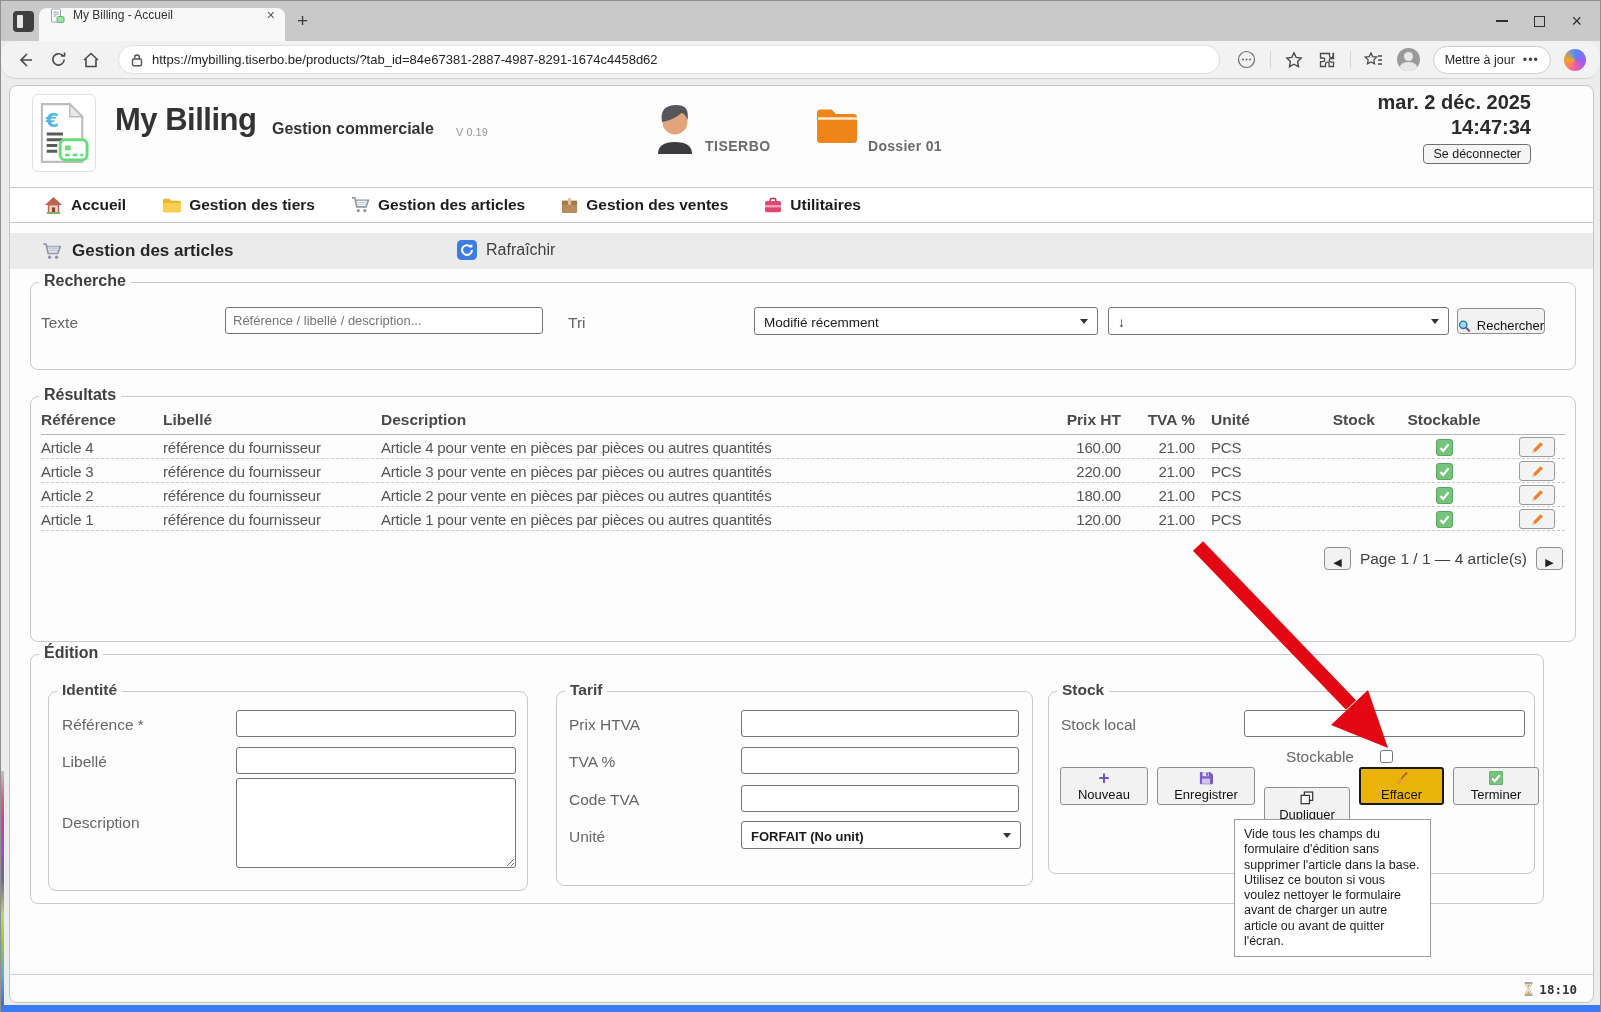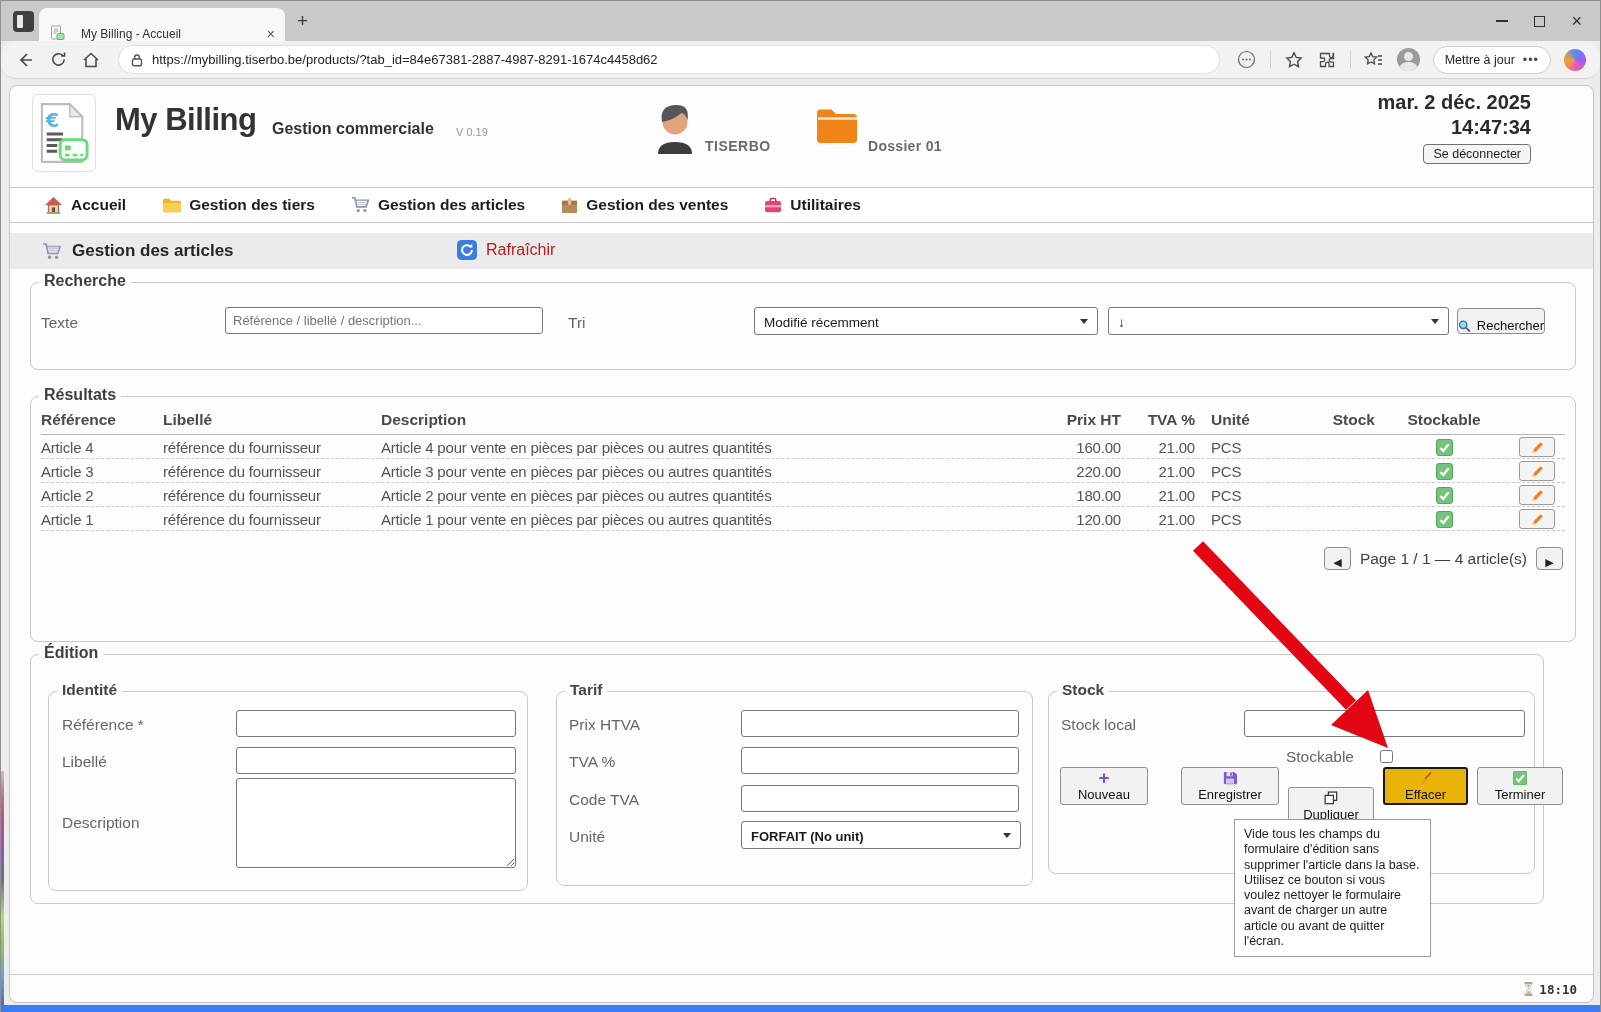--- a/index.html
+++ b/index.html
@@ -4,21 +4,21 @@
 <style>
   * { margin:0; padding:0; box-sizing:border-box; }
   html,body { width:1601px; height:1012px; overflow:hidden; }
   body { font-family:"Liberation Sans","DejaVu Sans",sans-serif; background:#e9e9e9; }
   .screen { position:relative; width:1601px; height:1012px; background:#ececec; border:1px solid #8f8f8f; }
 
   
   .titlebar { position:absolute; left:0; top:0; width:100%; height:40px; background:#c9c9c9; }
   .tabmenu { position:absolute; left:12px; top:10px; width:21px; height:21px; background:#3f3f3f; border-radius:4px; }
   .tabmenu::after { content:""; position:absolute; left:4px; top:4px; width:6px; height:13px; background:#e7e7e7; border-radius:1px; }
-  .tab { position:absolute; left:38px; top:7px; width:246px; height:33px; background:#f8f8f8; border-radius:8px 8px 0 0; display:flex; align-items:flex-end; padding:0 10px; gap:16px; }
+  .tab { position:absolute; left:38px; top:7px; width:246px; height:33px; background:#f8f8f8; border-radius:8px 8px 0 0; display:flex; align-items:flex-start; padding:0 10px; gap:8px; }
   .tab-title { flex:1; font-size:12px; color:#333; white-space:nowrap; overflow:hidden; }
   .tab-close { font-size:14px; color:#555; line-height:1; }
   .newtab { position:absolute; left:296px; top:9px; font-size:19px; color:#3c3c3c; font-weight:400; }
   .wincontrols { position:absolute; right:10px; top:0; height:40px; display:flex; align-items:center; gap:26px; padding-right:8px; }
   .win-min { width:12px; height:2px; background:#2f2f2f; }
   .win-max { width:11px; height:11px; border:1.6px solid #2f2f2f; }
   .win-close { font-size:18px; color:#2f2f2f; line-height:1; }
 
   .toolbar { position:absolute; left:0; top:40px; width:100%; height:38px; background:#f2f2f2; border-bottom:1px solid #d2d2d2; display:flex; align-items:center; padding:0 14px; gap:13px;border-radius:15px; }
   .tico { width:20px; height:20px; display:flex; align-items:center; justify-content:center; flex:0 0 auto; }
@@ -53,21 +53,21 @@
 
   
   .nav { position:absolute; left:0; top:101px; width:100%; height:36px; border-top:1px solid #c9c9c9; border-bottom:1px solid #c9c9c9; display:flex; align-items:center; padding-left:34px; gap:36px; background:#fff; }
   .nav-item { display:flex; align-items:center; gap:8px; }
   .nav-item span.lbl { font-size:15.5px; font-weight:bold; color:#1c1c1c; }
 
   
   .pagebar { position:absolute; left:0; top:147px; width:100%; height:36px; background:#ebebeb; display:flex; align-items:center; padding-left:32px; }
   .pagebar .ptitle { font-size:17px; font-weight:bold; color:#262626; margin-left:10px; }
   .refresh-link { position:absolute; left:447px; top:7px; display:flex; align-items:center; gap:9px; }
-  .refresh-link span { font-size:16px; color:#b91c1c; }
+  .refresh-link span { font-size:16px; color:#404040; }
 
   
   .gb { position:absolute; border:1px solid #c9c9c9; border-radius:8px; }
   .gb > .legend { position:absolute; top:-11px; left:8px; background:#fdfdfd; padding:0 5px; font-weight:bold; font-size:16px; color:#3f3f3f; }
   .gb-search { left:20px; top:196px; width:1546px; height:88px; }
   .gb-results { left:20px; top:310px; width:1546px; height:246px; }
   .gb-edit { left:20px; top:568px; width:1514px; height:250px; }
   .gb-sub > .legend { font-size:15.5px; color:#454545; }
   .gb-ident { left:17px; top:36px; width:480px; height:200px; }
   .gb-tarif { left:525px; top:36px; width:477px; height:195px; }
@@ -116,21 +116,21 @@
   .lbl-phtva { left:12px; top:24px; } .lbl-tva { left:12px; top:61px; } .lbl-ctva { left:12px; top:99px; } .lbl-unite { left:12px; top:136px; }
   .in-phtva { left:184px; top:18px; width:278px; } .in-tva { left:184px; top:55px; width:278px; } .in-ctva { left:184px; top:93px; width:278px; }
   .sel-unite { left:184px; top:129px; width:280px; font-weight:bold; font-size:13px; }
   .lbl-stockloc { left:12px; top:24px; } .in-stockloc { left:195px; top:18px; width:281px; }
   .lbl-stockable { left:120px; top:56px; width:185px; text-align:right; }
   .cb-stockable { position:absolute; left:331px; top:58px; width:13px; height:13px; }
   .editbtns { position:absolute; left:11px; top:75px; display:flex; gap:9px; }
   .ebtn { height:38px; border:1px solid #8f8f8f; border-radius:3px; background:#f2f2f2; display:flex; flex-direction:column; align-items:center; justify-content:center; gap:1px; font-family:inherit; }
   .ebtn .elbl { font-size:13px; color:#111; }
   .ebtn .eico { height:15px; display:flex; align-items:center; justify-content:center; }
-  .b-nouveau { width:88px; } .b-enregistrer { width:98px;margin-left:24px; } .b-dupliquer { width:86px;margin-top:20px; }
+  .b-nouveau { width:88px; } .b-enregistrer { width:98px; } .b-dupliquer { width:86px;margin-top:20px; }
   .b-effacer { width:85px; border:2px solid #1a1a1a; background:#eab308;text-align:center; }
   .b-terminer { width:86px; }
   .ic-plus { color:#7a57c9; font-size:19px; font-weight:bold; line-height:14px; }
 
   
   .tooltip { position:absolute; left:1224px; top:733px; width:197px; background:#fff; border:1px solid #9a9a9a; padding:7px 9px; font-size:12.5px; line-height:1.22; color:#1b1b1b; z-index:60; }
 
   
   .cfooter { position:absolute; left:0; right:0; top:888px; height:29px; border-top:1px solid #cfcfcf; display:flex; justify-content:flex-end; align-items:center; padding-right:16px; gap:5px; }
   .timer-txt { font-size:12.5px; font-weight:bold; color:#333; font-family:"DejaVu Sans Mono","Liberation Mono",monospace; }

